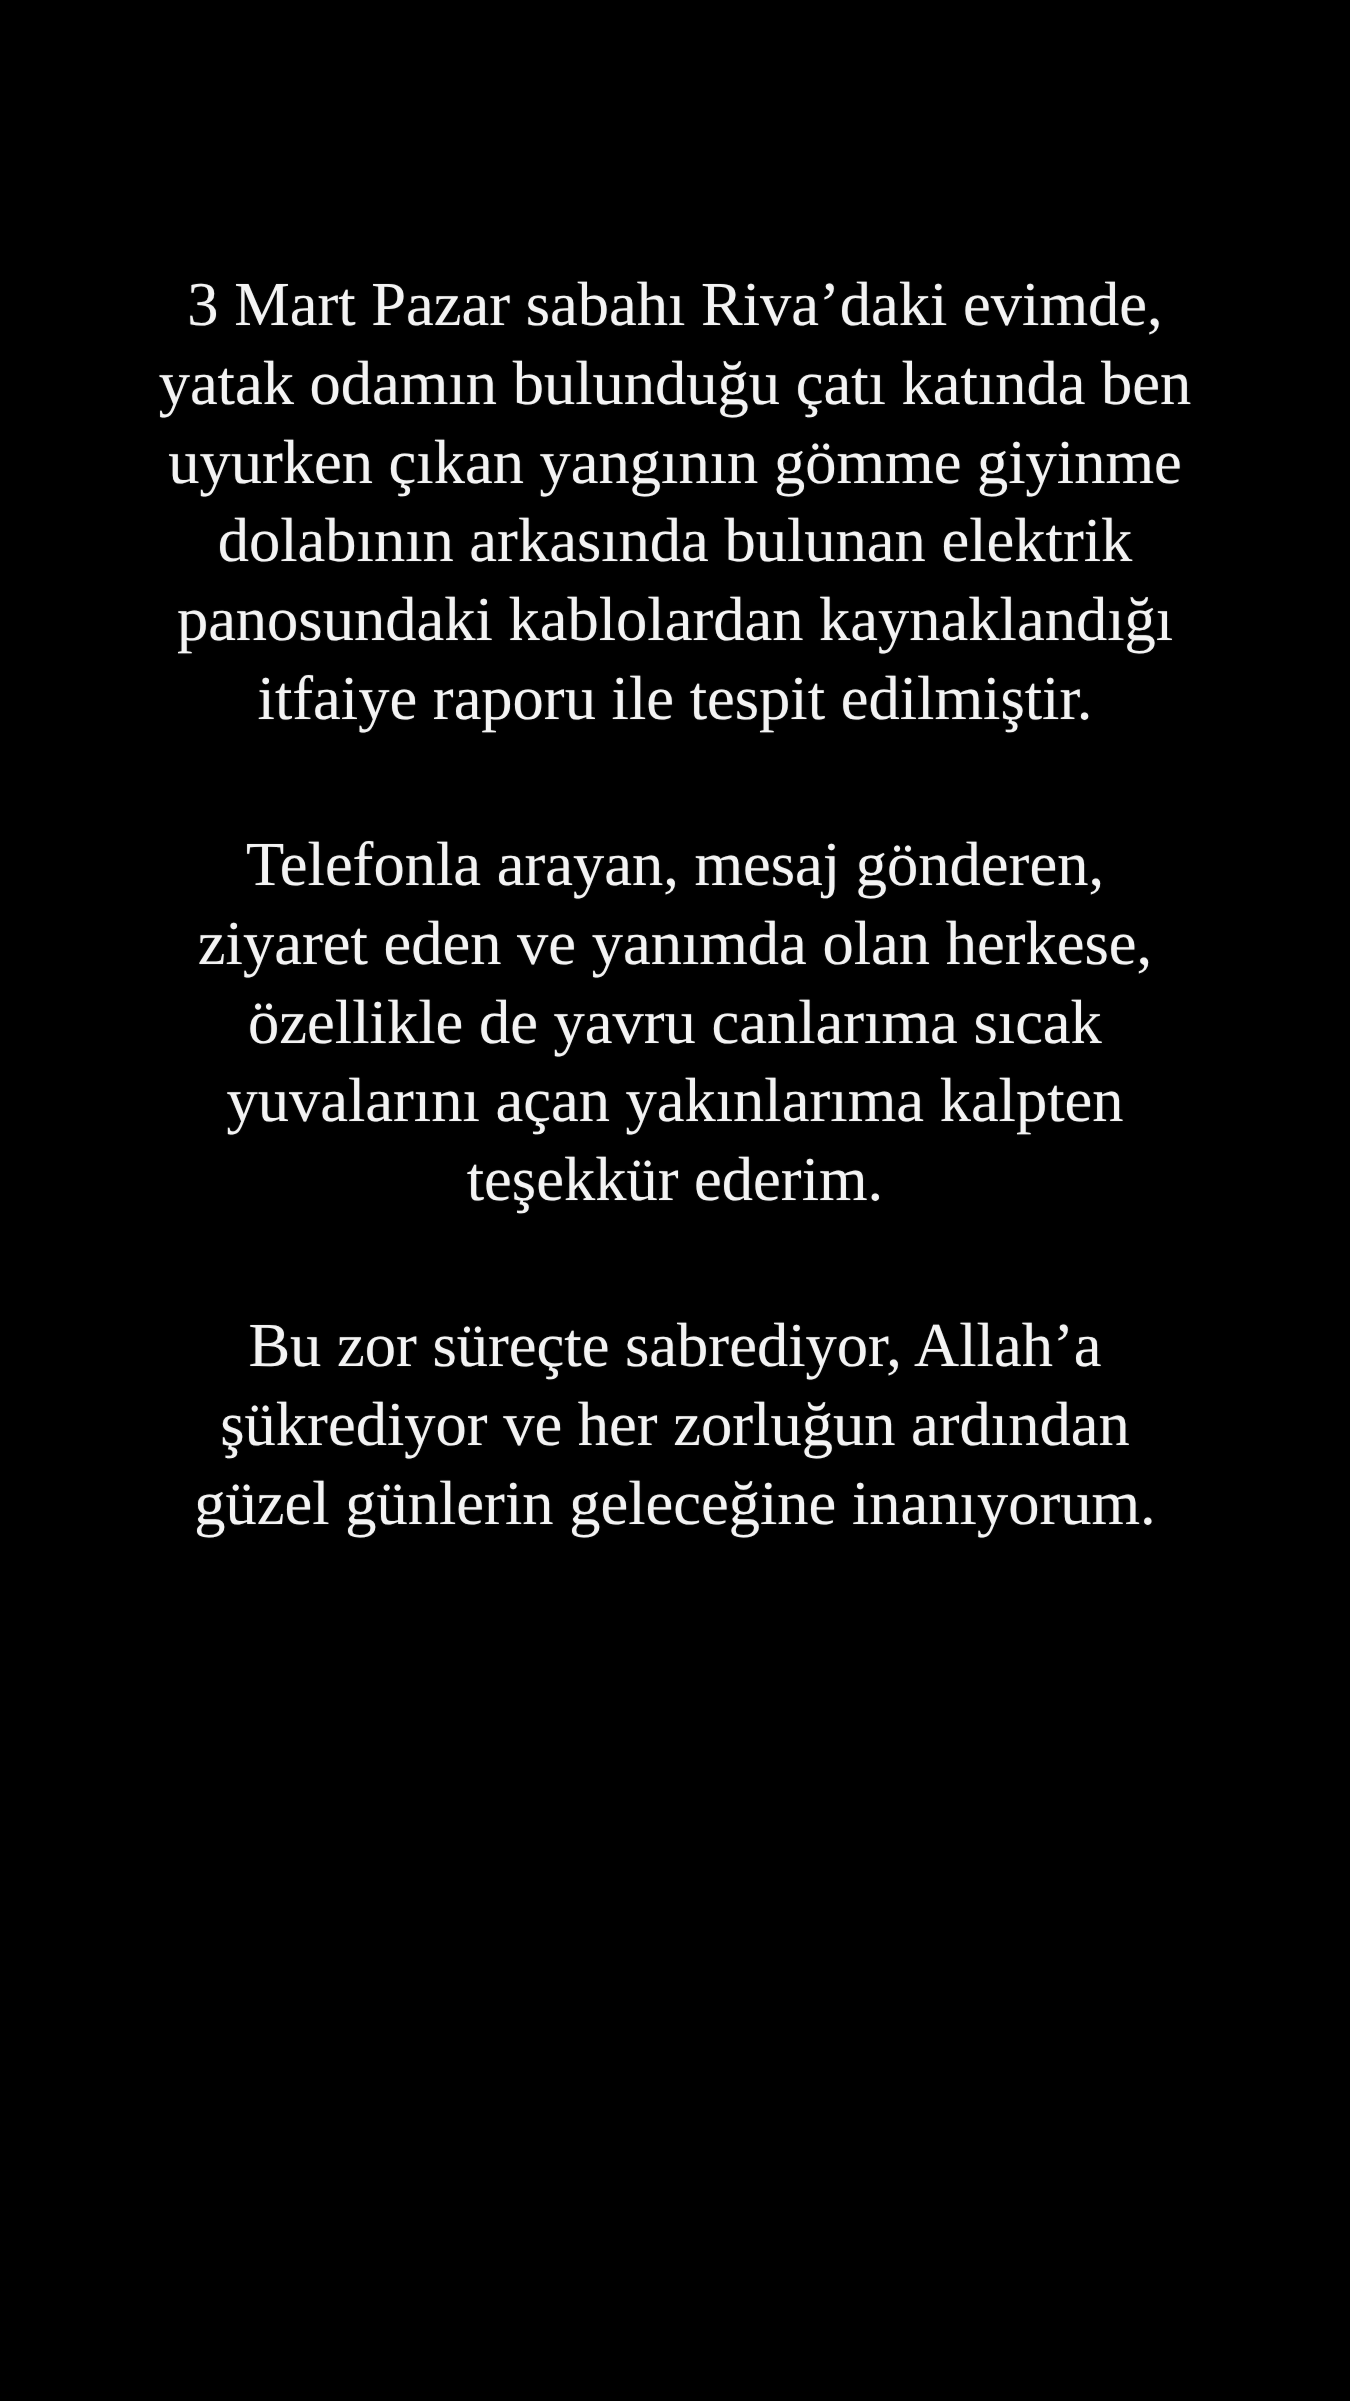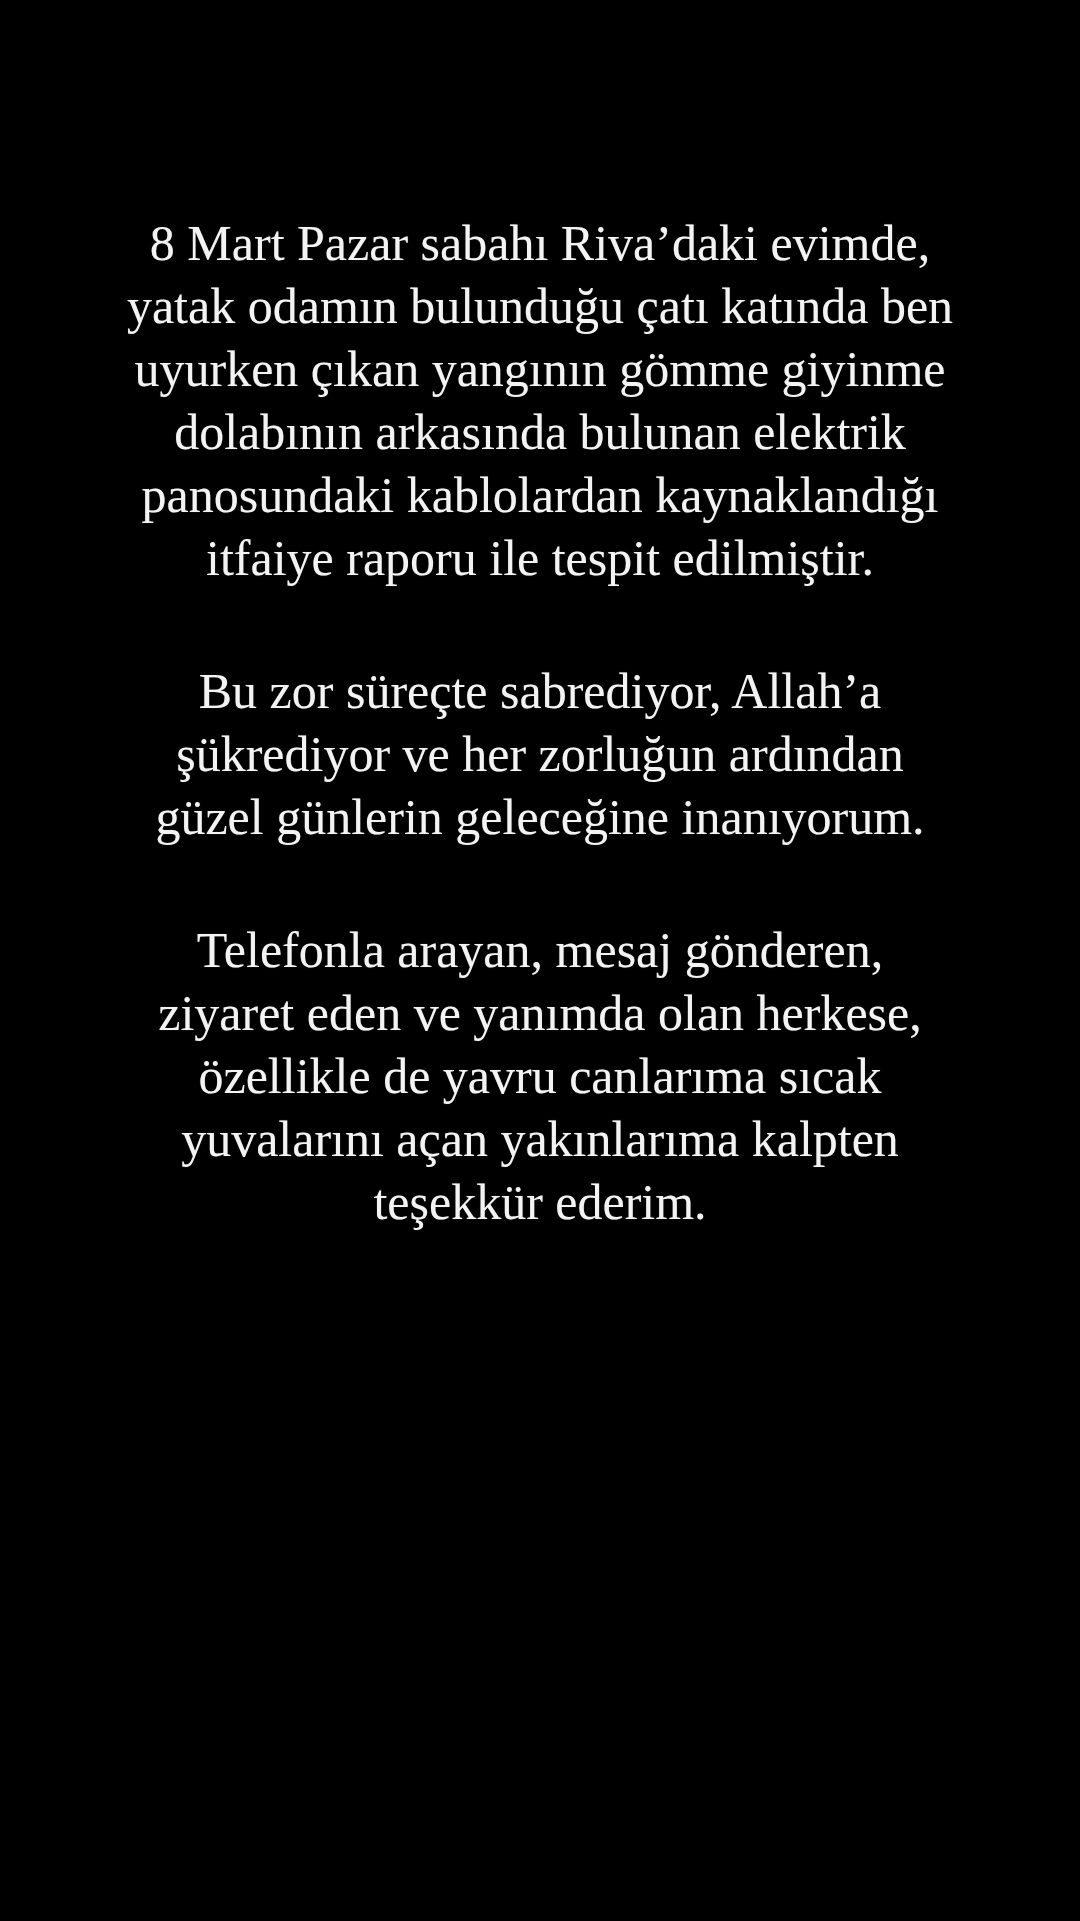--- a/index.html
+++ b/index.html
@@ -35,28 +35,28 @@
   }
   .statement p:last-child {
     margin-bottom: 0;
   }
 </style>
 </head>
 <body>
 
 <div class="stage">
   <div class="statement">
-    <p>8 Mart Pazar sabahı Riva’daki evimde,
+    <p>3 Mart Pazar sabahı Riva’daki evimde,
 yatak odamın bulunduğu çatı katında ben
 uyurken çıkan yangının gömme giyinme
 dolabının arkasında bulunan elektrik
 panosundaki kablolardan kaynaklandığı
 itfaiye raporu ile tespit edilmiştir.</p>
-    <p>Bu zor süreçte sabrediyor, Allah’a
-şükrediyor ve her zorluğun ardından
-güzel günlerin geleceğine inanıyorum.</p>
     <p>Telefonla arayan, mesaj gönderen,
 ziyaret eden ve yanımda olan herkese,
 özellikle de yavru canlarıma sıcak
 yuvalarını açan yakınlarıma kalpten
 teşekkür ederim.</p>
+    <p>Bu zor süreçte sabrediyor, Allah’a
+şükrediyor ve her zorluğun ardından
+güzel günlerin geleceğine inanıyorum.</p>
   </div>
 </div>
 
 </body></html>

